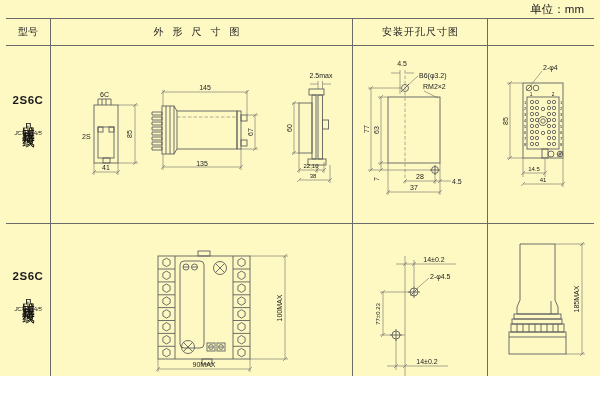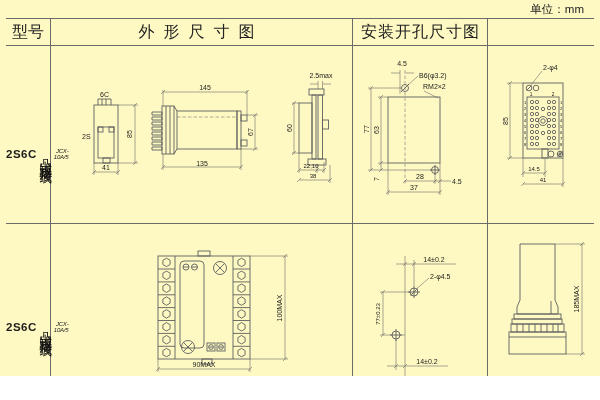--- a/index.html
+++ b/index.html
@@ -2,24 +2,24 @@
 <html><head>
 <meta charset="utf-8">
 <style>
   html,body{margin:0;padding:0;background:#fff;}
   #page{position:relative;width:600px;height:376px;background:#fef9c3;overflow:hidden;
         font-family:"Liberation Sans","DejaVu Sans",sans-serif;color:#1c1c1c;text-align:right;}
   .hline{position:absolute;height:1.4px;background:#6a6a6a;}
   .vline{position:absolute;width:1.3px;background:#6a6a6a;}
   .unit{position:absolute;top:2px;right:16px;font-size:11.5px;color:#222;}
   .hcell{position:absolute;top:22px;height:20px;display:flex;align-items:center;justify-content:center;
-         font-size:16px;color:#222;}
+         font-size:10px;color:#222;}
   .ls-wide{letter-spacing:9px;}
   .ls-sm{letter-spacing:1px;padding-left:1px;}
-  .modelcell{position:absolute;display:flex;flex-direction:row;align-items:center;}
+  .modelcell{position:absolute;display:flex;flex-direction:column;align-items:center;margin-top:29px;}
   .mcode{font-size:11.5px;font-weight:700;letter-spacing:.5px;}
   .mvert{writing-mode:vertical-lr;text-orientation:upright;font-size:12.5px;letter-spacing:2px;
          margin:7px 0 3px 0;color:#111;}
   .msub{font-size:6px;font-style:italic;color:#222;letter-spacing:-0.2px;}
   svg{position:absolute;overflow:visible;}
   svg .draw{stroke:#5f5f5f;stroke-width:.9;fill:none;}
   svg .dim{stroke:#5f5f5f;stroke-width:.55;fill:none;}
   svg .dash{stroke:#6a6a6a;stroke-width:.55;fill:none;stroke-dasharray:3.5 2;}
   svg text{fill:#1b1b1b;font-size:7px;stroke:none;font-family:"Liberation Sans","DejaVu Sans",sans-serif;}
   svg text.t6{font-size:6px;} svg text.t5{font-size:4.8px;} svg text.t4{font-size:4px;}

